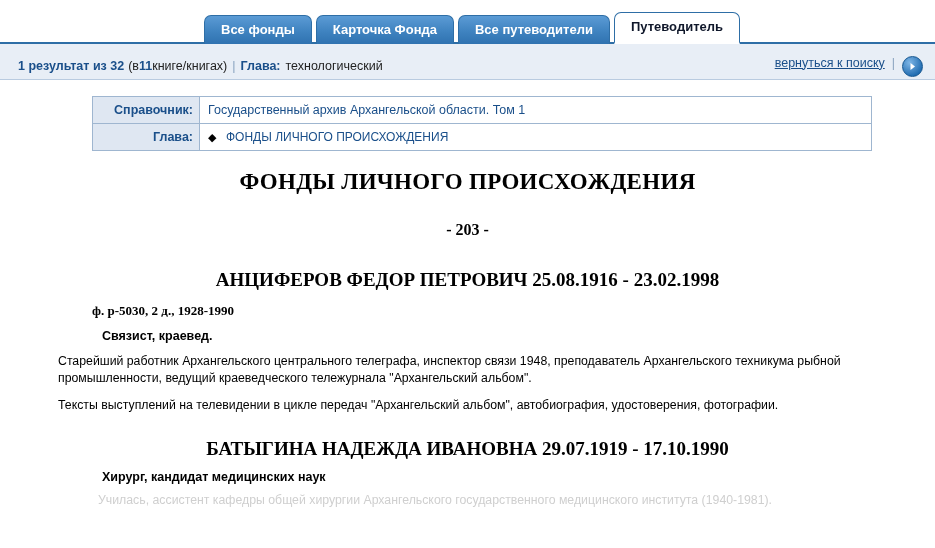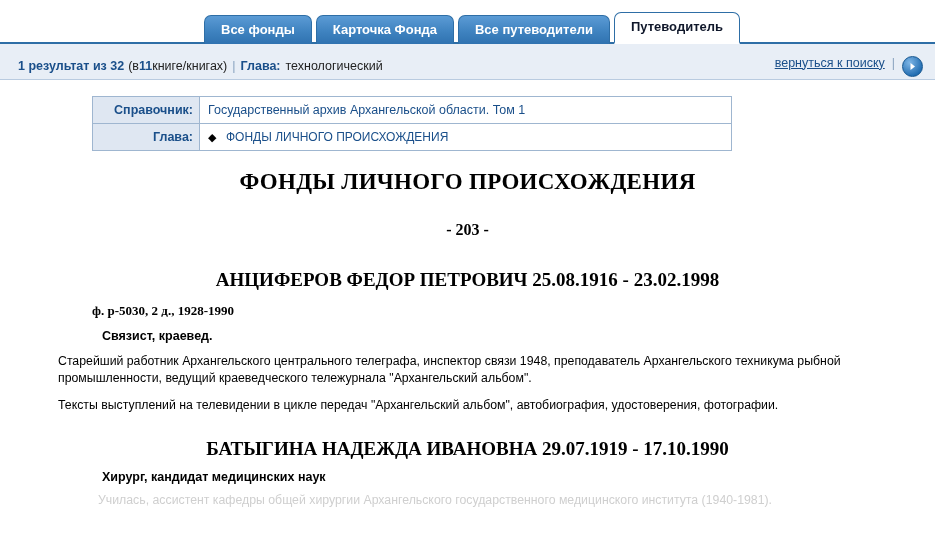--- a/index.html
+++ b/index.html
@@ -109,21 +109,21 @@
   }
   .arrow-btn svg { display: block; }
 
   
   .info-wrap {
     padding: 16px 0 0 0;
   }
   table.info {
     border-collapse: collapse;
     margin-left: 92px;
-    width: 640px;
+    width: 780px;
     border: 1px solid #9fb6d0;
   }
   table.info td {
     border: 1px solid #9fb6d0;
     vertical-align: middle;
     font-size: 12.5px;
   }
   td.lbl {
     width: 96px;
     background: #dfe7f2;

